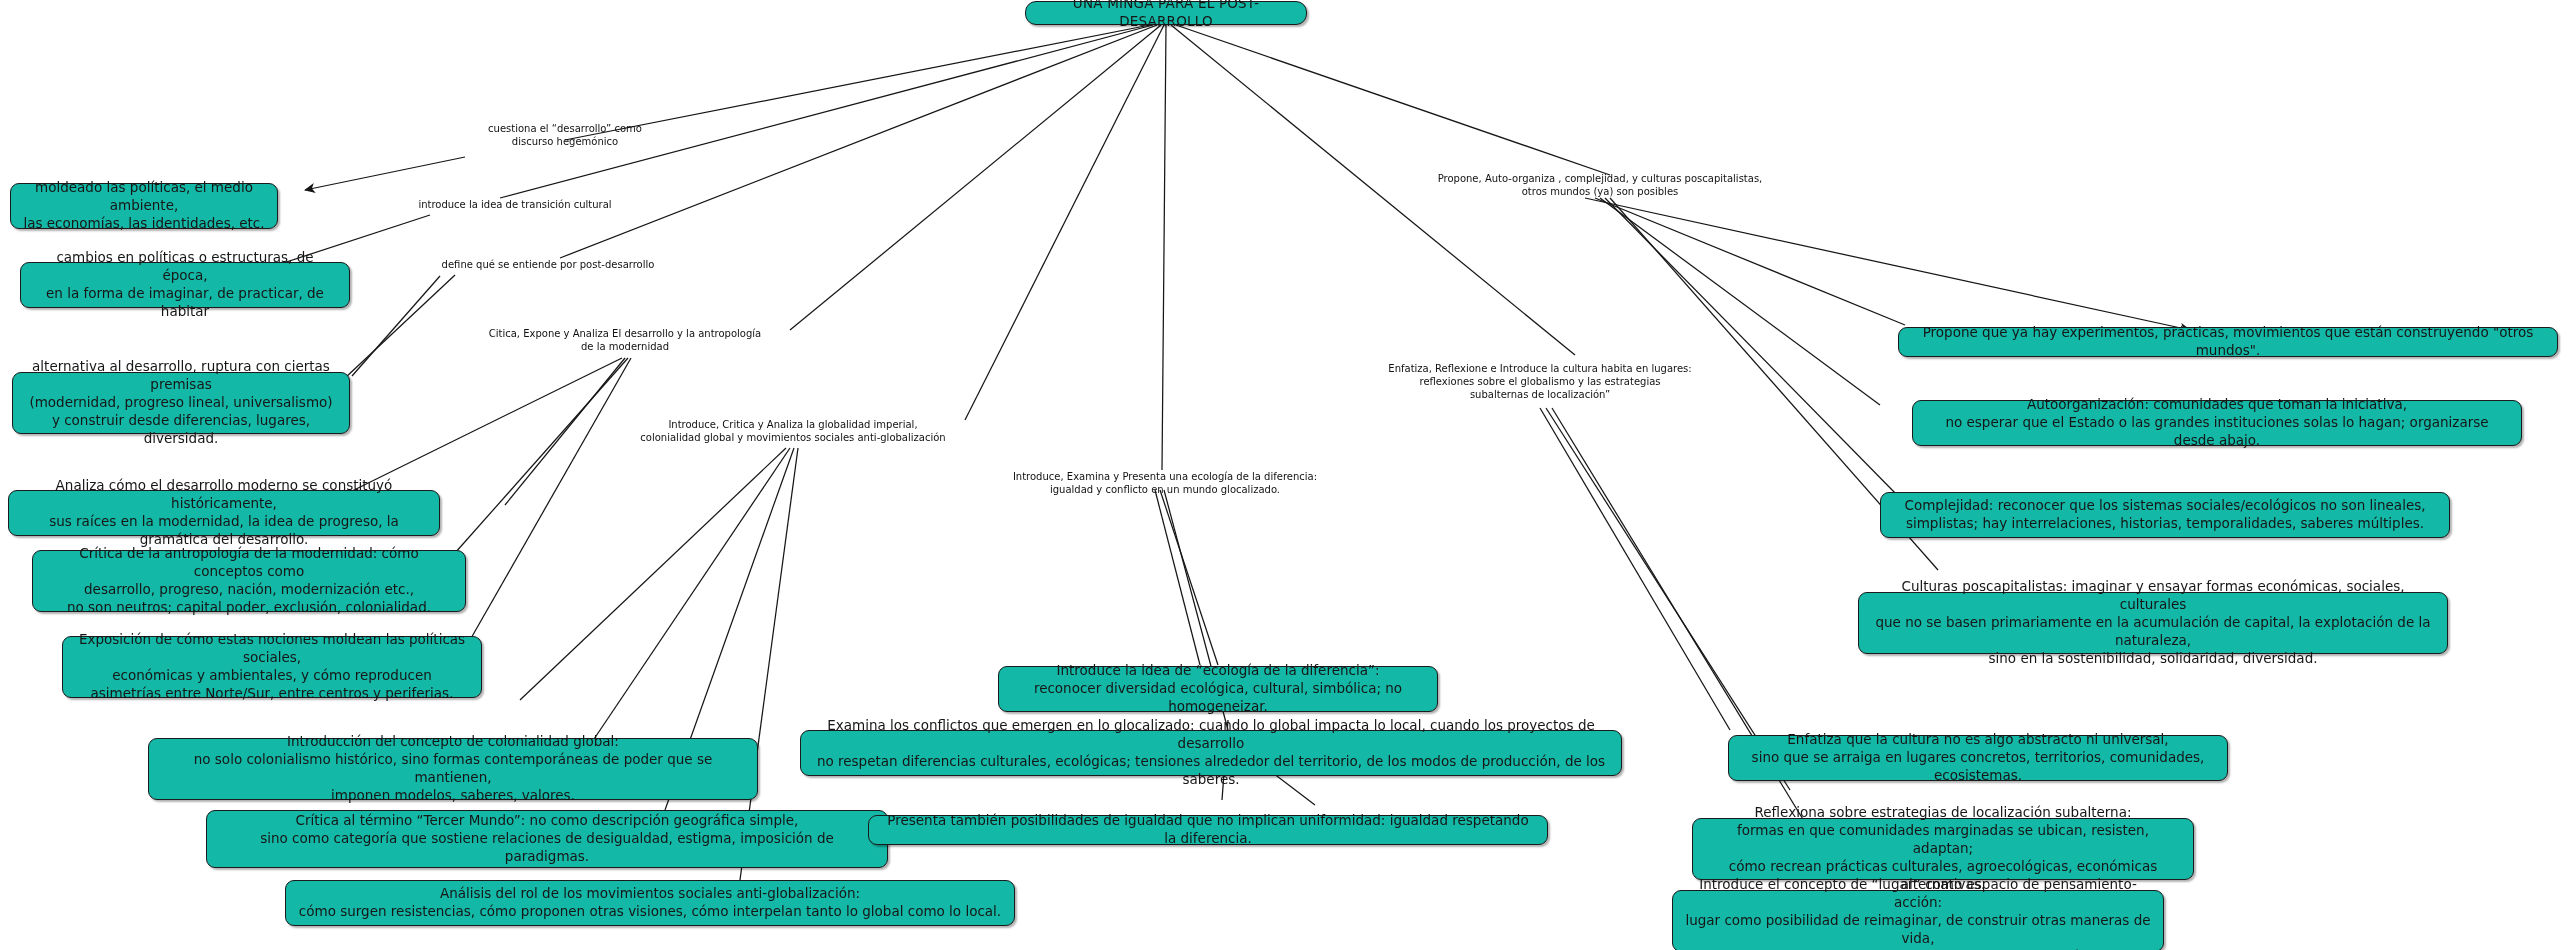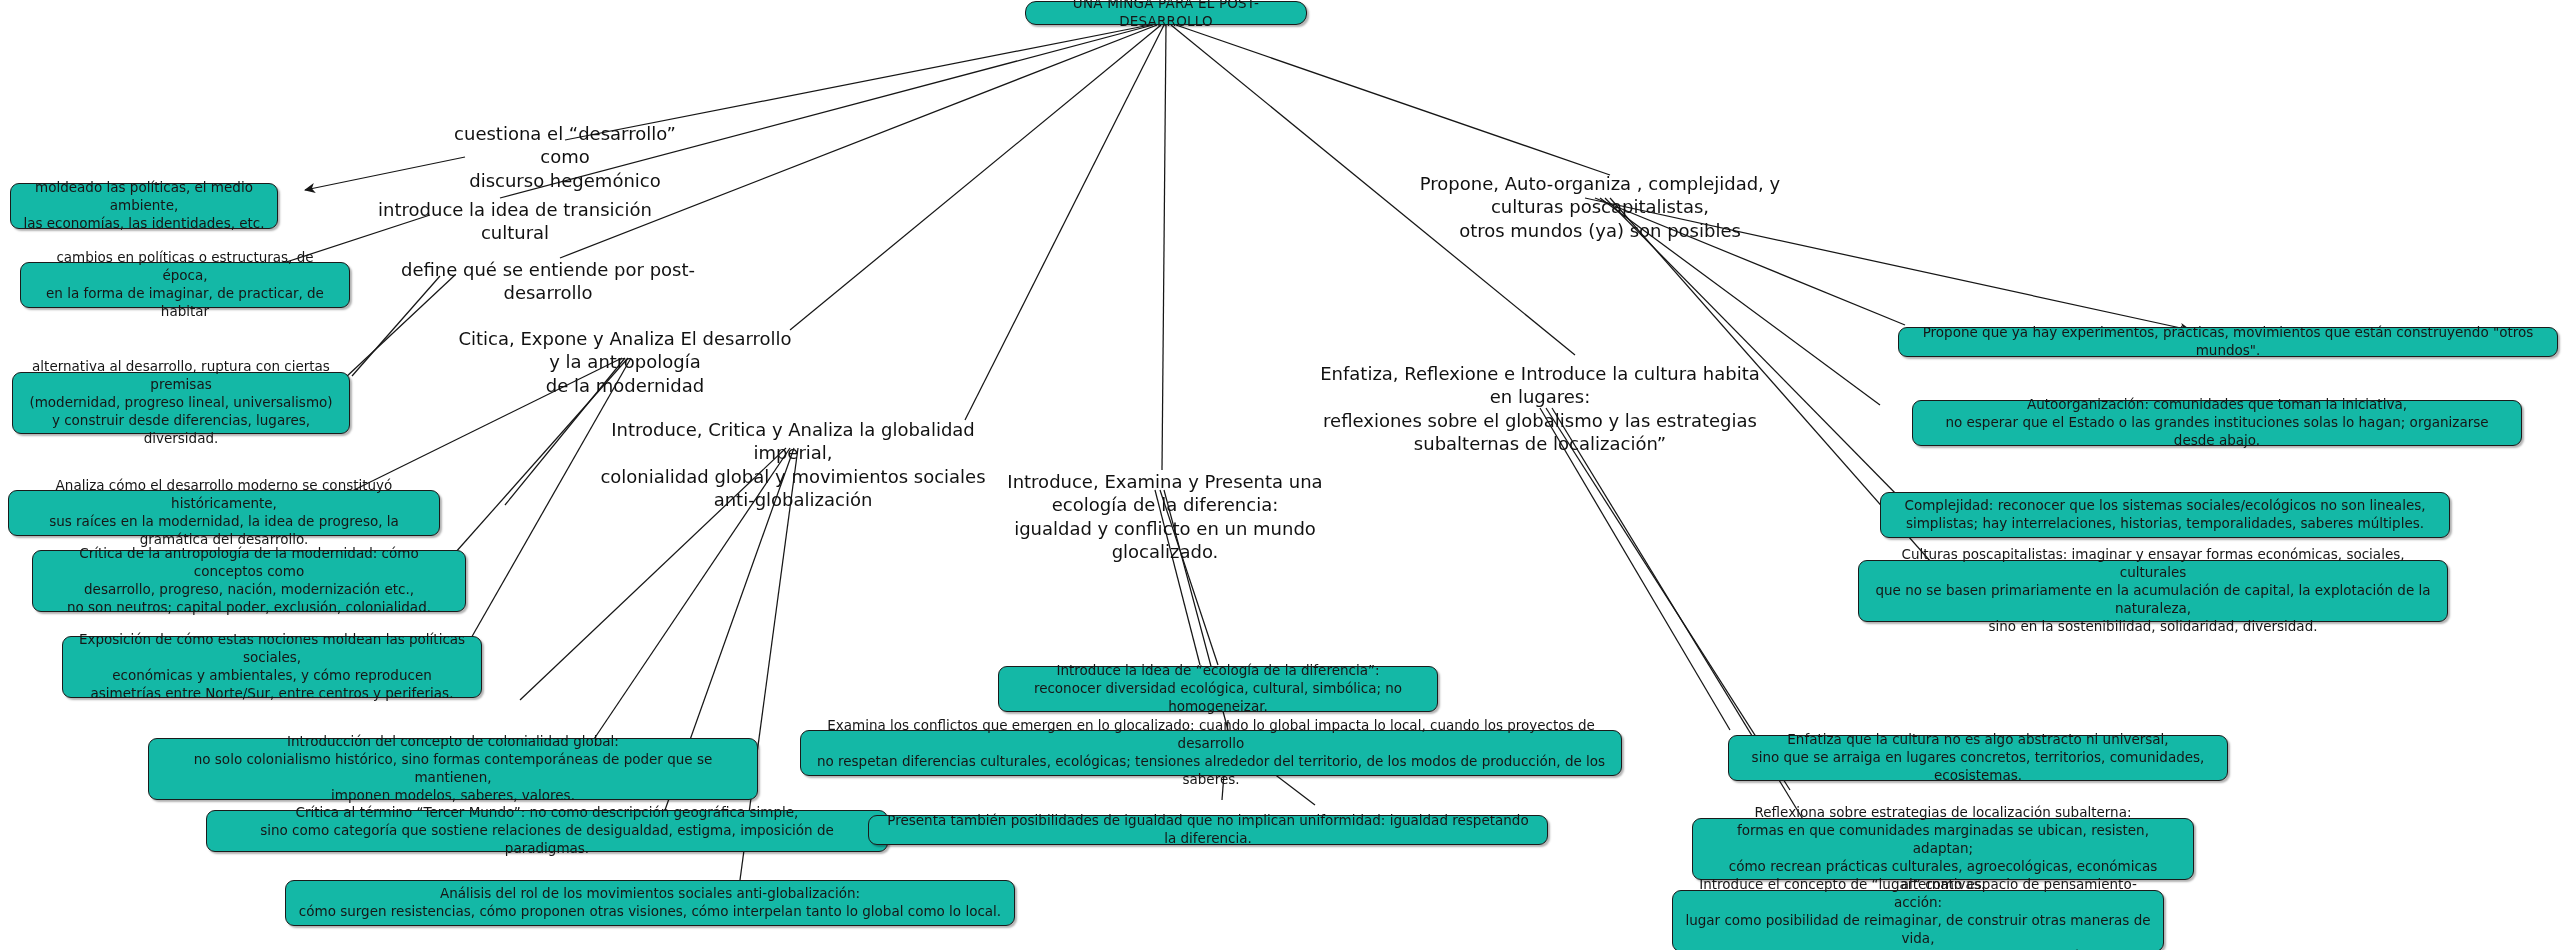--- a/index.html
+++ b/index.html
@@ -5,21 +5,21 @@
   html,body{margin:0;padding:0;background:#ffffff;}
   body{width:2569px;height:950px;position:relative;overflow:hidden;
        font-family:"DejaVu Sans","Liberation Sans",sans-serif;}
   #canvas{position:absolute;left:0;top:0;width:2569px;height:950px;}
   #edges{position:absolute;left:0;top:0;width:2569px;height:950px;pointer-events:none;}
   .node{position:absolute;box-sizing:border-box;background:#14b8a6;border:1.3px solid #1b1b1b;
         border-radius:9px;color:#161616;font-size:13.5px;line-height:1.32;text-align:center;
         padding:6px 12px;box-shadow:2px 2px 2px rgba(0,0,0,.30);white-space:pre-line;
         display:flex;align-items:center;justify-content:center;}
   .node.root{border-radius:11px;font-size:13.5px;letter-spacing:.2px;padding:4px 14px;}
-  .lbl{position:absolute;color:#111;font-size:18px;line-height:1.30;text-align:center;
+  .lbl{position:absolute;color:#111;font-size:10px;line-height:1.30;text-align:center;
        white-space:pre-line;}
 </style>
 </head>
 <body>
 
 <div id="canvas">
 
   <svg id="edges" viewBox="0 0 2569 950">
     <defs>
       <marker id="arrow" markerWidth="13" markerHeight="13" refX="10" refY="5" orient="auto" markerUnits="userSpaceOnUse">
@@ -103,37 +103,37 @@
 sus raíces en la modernidad, la idea de progreso, la gramática del desarrollo.</div>
   <div class="node" style="left:32px;top:550px;width:434px;height:62px;">Crítica de la antropología de la modernidad: cómo conceptos como
 desarrollo, progreso, nación, modernización etc.,
 no son neutros; capital poder, exclusión, colonialidad.</div>
   <div class="node" style="left:62px;top:636px;width:420px;height:62px;">Exposición de cómo estas nociones moldean las políticas sociales,
 económicas y ambientales, y cómo reproducen
 asimetrías entre Norte/Sur, entre centros y periferias.</div>
   <div class="node" style="left:148px;top:738px;width:610px;height:62px;">Introducción del concepto de colonialidad global:
 no solo colonialismo histórico, sino formas contemporáneas de poder que se mantienen,
 imponen modelos, saberes, valores.</div>
-  <div class="node" style="left:206px;top:810px;width:682px;height:42px;">Crítica al término “Tercer Mundo”: no como descripción geográfica simple,
+  <div class="node" style="left:206px;top:810px;width:682px;height:58px;">Crítica al término “Tercer Mundo”: no como descripción geográfica simple,
 sino como categoría que sostiene relaciones de desigualdad, estigma, imposición de paradigmas.</div>
   <div class="node" style="left:285px;top:880px;width:730px;height:46px;">Análisis del rol de los movimientos sociales anti-globalización:
 cómo surgen resistencias, cómo proponen otras visiones, cómo interpelan tanto lo global como lo local.</div>
 
   <div class="node" style="left:998px;top:666px;width:440px;height:46px;">Introduce la idea de “ecología de la diferencia”:
 reconocer diversidad ecológica, cultural, simbólica; no homogeneizar.</div>
   <div class="node" style="left:800px;top:730px;width:822px;height:46px;">Examina los conflictos que emergen en lo glocalizado: cuando lo global impacta lo local, cuando los proyectos de desarrollo
 no respetan diferencias culturales, ecológicas; tensiones alrededor del territorio, de los modos de producción, de los saberes.</div>
   <div class="node" style="left:868px;top:815px;width:680px;height:30px;">Presenta también posibilidades de igualdad que no implican uniformidad: igualdad respetando la diferencia.</div>
 
   <div class="node" style="left:1898px;top:327px;width:660px;height:30px;">Propone que ya hay experimentos, prácticas, movimientos que están construyendo "otros mundos".</div>
   <div class="node" style="left:1912px;top:400px;width:610px;height:46px;">Autoorganización: comunidades que toman la iniciativa,
 no esperar que el Estado o las grandes instituciones solas lo hagan; organizarse desde abajo.</div>
   <div class="node" style="left:1880px;top:492px;width:570px;height:46px;">Complejidad: reconocer que los sistemas sociales/ecológicos no son lineales,
 simplistas; hay interrelaciones, historias, temporalidades, saberes múltiples.</div>
-  <div class="node" style="left:1858px;top:560px;width:590px;height:62px;">Culturas poscapitalistas: imaginar y ensayar formas económicas, sociales, culturales
+  <div class="node" style="left:1858px;top:592px;width:590px;height:62px;">Culturas poscapitalistas: imaginar y ensayar formas económicas, sociales, culturales
 que no se basen primariamente en la acumulación de capital, la explotación de la naturaleza,
 sino en la sostenibilidad, solidaridad, diversidad.</div>
 
   <div class="node" style="left:1728px;top:735px;width:500px;height:46px;">Enfatiza que la cultura no es algo abstracto ni universal,
 sino que se arraiga en lugares concretos, territorios, comunidades, ecosistemas.</div>
   <div class="node" style="left:1692px;top:818px;width:502px;height:62px;">Reflexiona sobre estrategias de localización subalterna:
 formas en que comunidades marginadas se ubican, resisten, adaptan;
 cómo recrean prácticas culturales, agroecológicas, económicas alternativas.</div>
   <div class="node" style="left:1672px;top:890px;width:492px;height:62px;">Introduce el concepto de “lugar” como espacio de pensamiento-acción:
 lugar como posibilidad de reimaginar, de construir otras maneras de vida,

